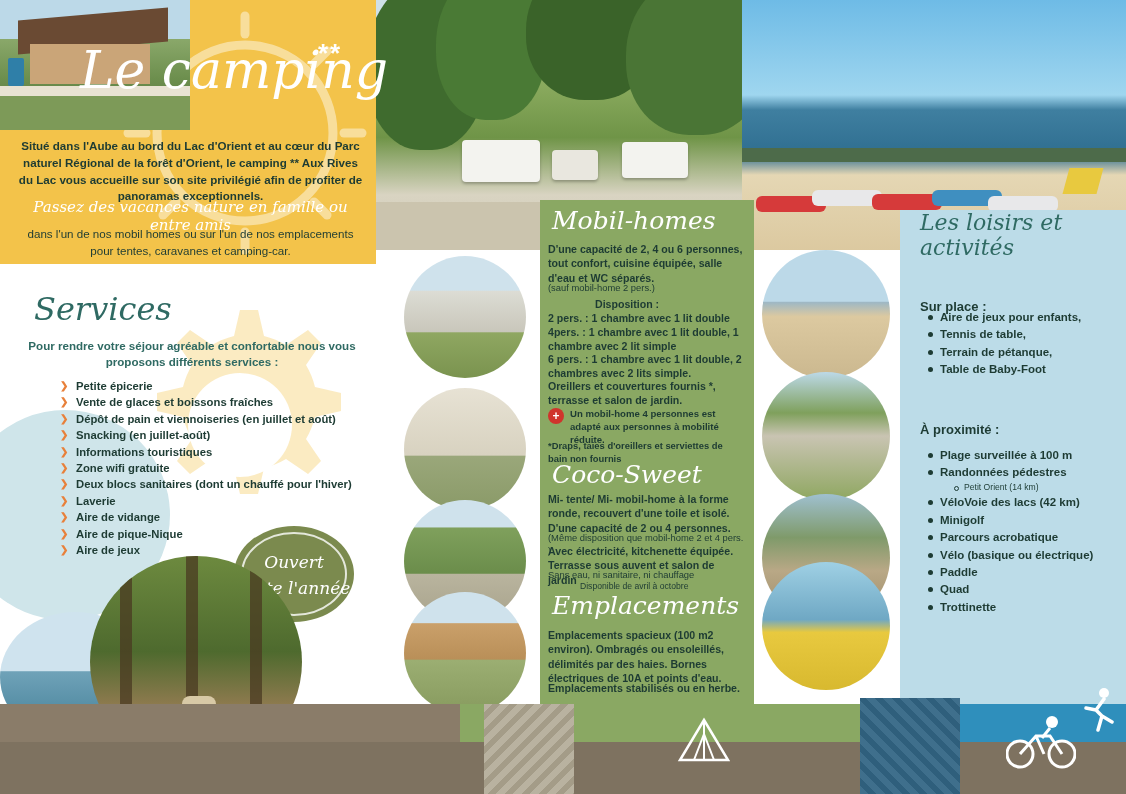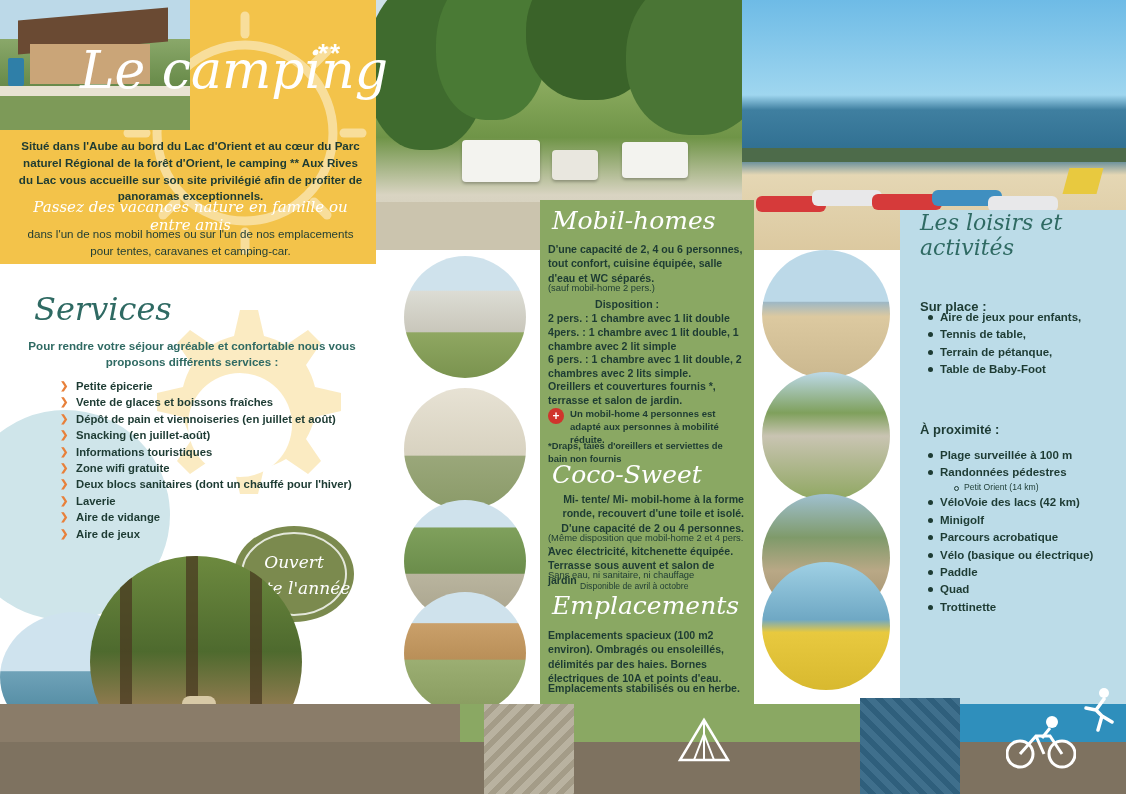--- a/index.html
+++ b/index.html
@@ -183,20 +183,21 @@
   <ul class="abs svc-list">
     <li>Petite épicerie</li>
     <li>Vente de glaces et boissons fraîches</li>
     <li>Dépôt de pain et viennoiseries (en juillet et août)</li>
     <li>Snacking (en juillet-août)</li>
     <li>Informations touristiques</li>
     <li>Zone wifi gratuite</li>
     <li>Deux blocs sanitaires (dont un chauffé pour l'hiver)</li>
     <li>Laverie</li>
     <li>Aire de vidange</li>
+    <li>Aire de pique-Nique</li>
     <li>Aire de jeux</li>
   </ul>
 
   <div class="abs stamp">
     <svg viewBox="0 0 124 100" style="position:absolute;left:0;top:0;width:124px;height:100px;">
       <ellipse cx="62" cy="50" rx="60" ry="48" fill="#7b8a4e"></ellipse>
       <ellipse cx="62" cy="50" rx="52" ry="41" fill="none" stroke="#ffffff" stroke-width="2" stroke-opacity=".8"></ellipse>
     </svg>
     <div class="stamp-text script">
       <div>Ouvert</div>
@@ -229,21 +230,21 @@
   <div class="abs green-txt" style="left:548px;top:379px;width:196px;">Oreillers et couvertures fournis *, terrasse et salon de jardin.</div>
 
   <div class="abs badge-row" style="left:548px;top:408px;width:196px;">
     <div class="badge">+</div>
     <div class="green-txt" style="font-size:9.6px;">Un mobil-home 4 personnes est adapté aux personnes à mobilité réduite.</div>
   </div>
 
   <div class="abs green-txt small" style="left:548px;top:440px;width:196px;font-weight:bold;">*Draps, taies d'oreillers et serviettes de bain non fournis</div>
 
   <div class="abs green-title" style="left:552px;top:460px;">Coco-Sweet</div>
-  <div class="abs green-txt" style="left:548px;top:492px;width:196px;text-align:right;">Mi- tente/ Mi- mobil-home à la forme ronde, recouvert d'une toile et isolé. D'une capacité de 2 ou 4 personnes.</div>
+  <div class="abs green-txt" style="left:548px;top:492px;width:196px;">Mi- tente/ Mi- mobil-home à la forme ronde, recouvert d'une toile et isolé. D'une capacité de 2 ou 4 personnes.</div>
   <div class="abs green-txt small" style="left:548px;top:532px;width:196px;">(Même disposition que mobil-home 2 et 4 pers. )</div>
   <div class="abs green-txt" style="left:548px;top:544px;width:196px;">Avec électricité, kitchenette équipée. Terrasse sous auvent et salon de jardin</div>
   <div class="abs green-txt small" style="left:548px;top:569px;width:196px;">Sans eau, ni sanitaire, ni chauffage</div>
   <div class="abs green-txt tiny" style="left:548px;top:581px;width:196px;">Disponible de avril à octobre</div>
 
   <div class="abs green-title" style="left:552px;top:591px;">Emplacements</div>
   <div class="abs green-txt" style="left:548px;top:628px;width:196px;">Emplacements spacieux (100 m2 environ). Ombragés ou ensoleillés, délimités par des haies. Bornes électriques de 10A et points d'eau.</div>
   <div class="abs green-txt" style="left:548px;top:681px;width:196px;">Emplacements stabilisés ou en herbe.</div>
 
   <div class="rp rp1"></div>

